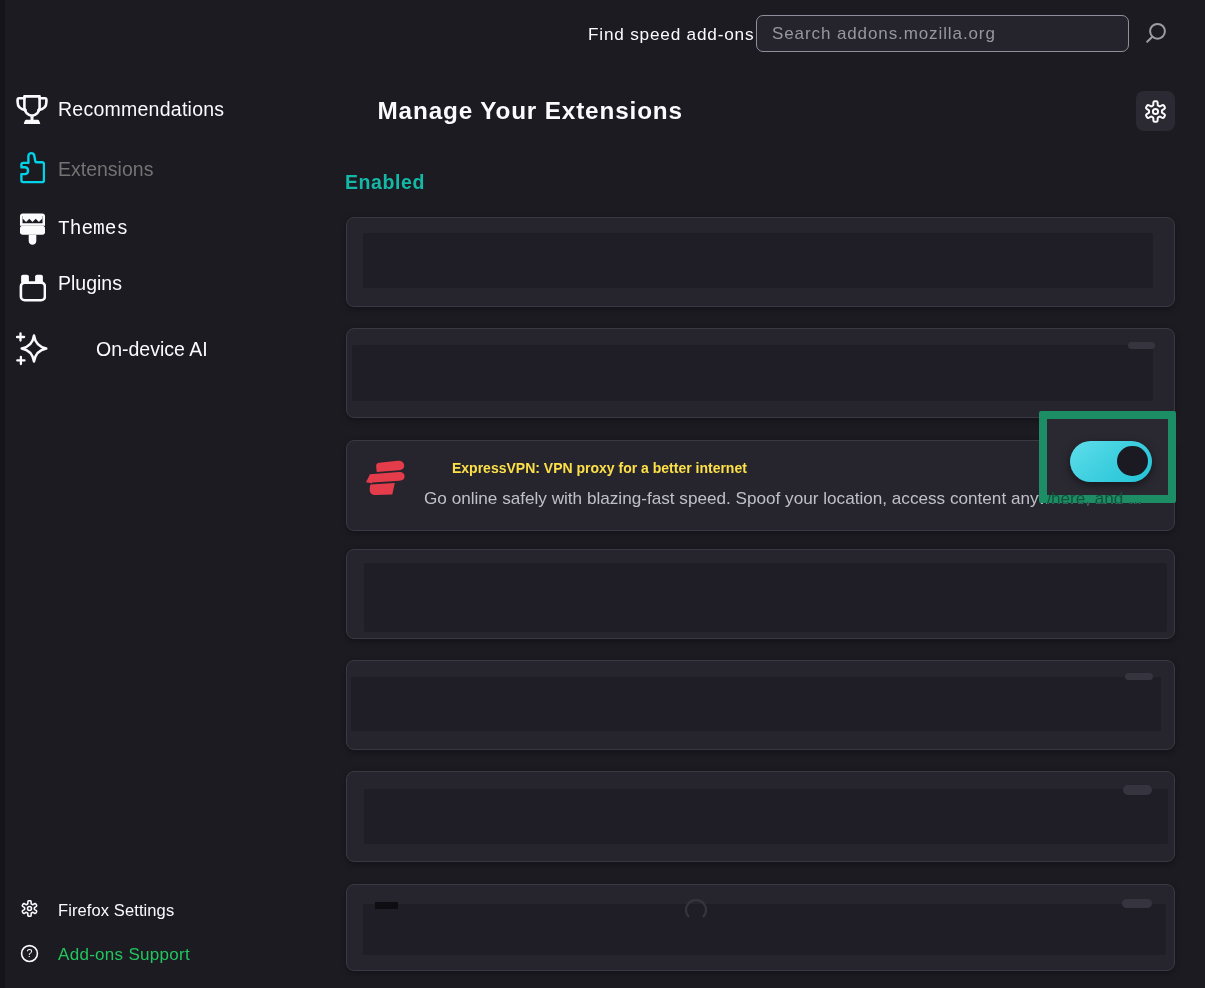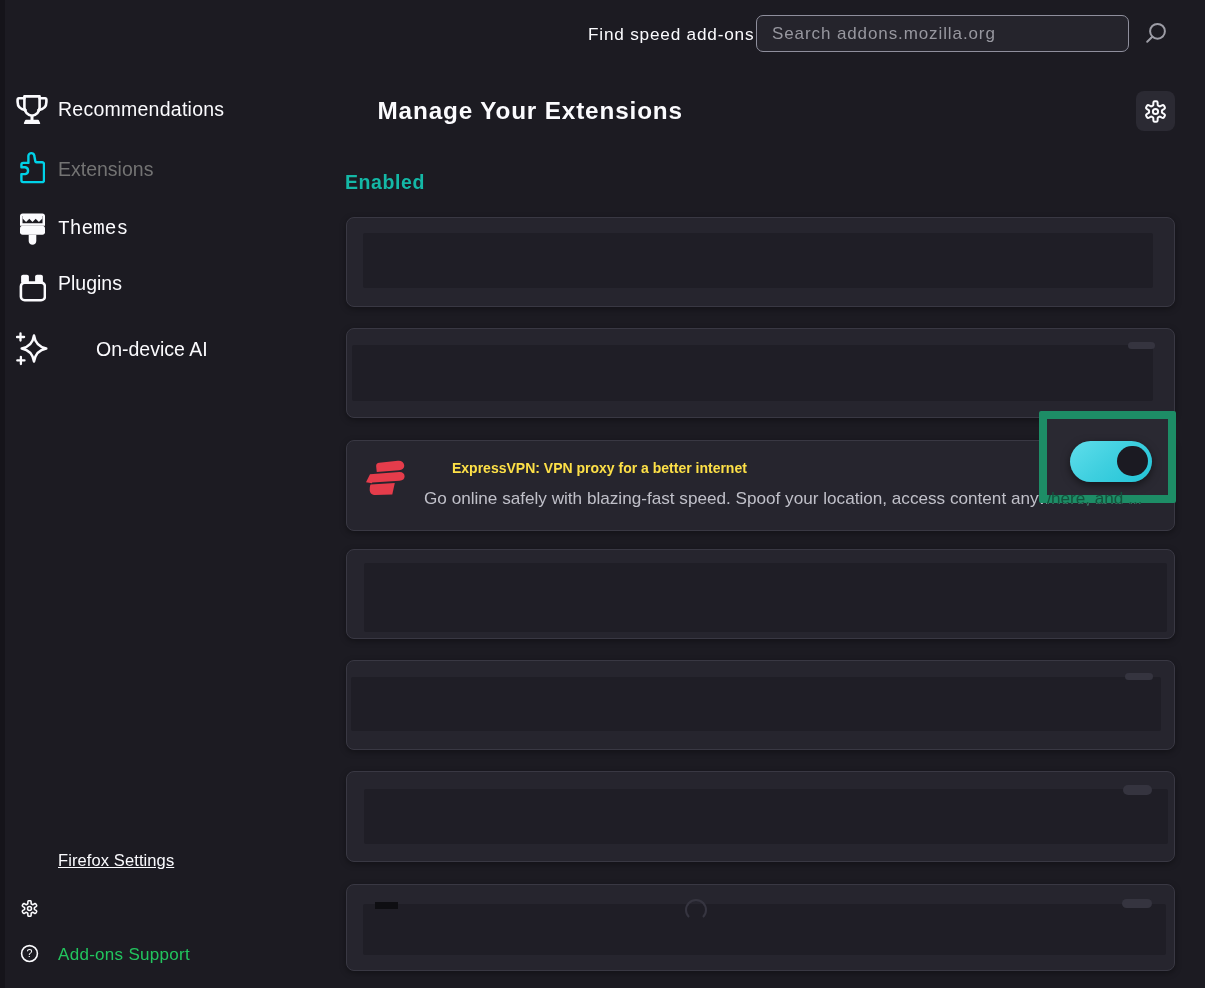--- a/index.html
+++ b/index.html
@@ -58,21 +58,21 @@
 <div class="cat" style="top:100px;letter-spacing:0.25px;">Recommendations</div>
 <div class="cat" style="top:160px;color:#737373;">Extensions</div>
 <div class="cat" style="top:220px;font-family:Liberation Mono, monospace;">Themes</div>
 <div class="cat" style="top:274px;">Plugins</div>
 <div class="cat" style="top:340px;margin-left:38px;">On-device AI</div>
 
 <svg class="abs" style="left:20px;top:899px" width="19" height="19" viewBox="0 0 24 24" fill="none" stroke="#fbfbfe" stroke-width="2" stroke-linejoin="round">
   <path d="M18.15 12.00 L18.15 12.21 L18.15 12.43 L18.15 12.65 L18.18 12.87 L18.29 13.11 L18.61 13.40 L19.28 13.82 L20.17 14.34 L20.79 14.86 L21.03 15.29 L21.05 15.66 L20.97 15.99 L20.84 16.31 L20.69 16.62 L20.53 16.92 L20.35 17.22 L20.16 17.50 L19.94 17.77 L19.69 18.01 L19.36 18.18 L18.87 18.19 L18.11 17.90 L17.21 17.40 L16.52 17.02 L16.11 16.89 L15.84 16.92 L15.64 17.00 L15.45 17.11 L15.26 17.22 L15.08 17.33 L14.89 17.43 L14.70 17.54 L14.52 17.65 L14.34 17.79 L14.18 18.00 L14.09 18.42 L14.07 19.21 L14.06 20.24 L13.92 21.04 L13.67 21.47 L13.36 21.66 L13.03 21.76 L12.69 21.81 L12.34 21.84 L12.00 21.85 L11.66 21.84 L11.31 21.81 L10.97 21.76 L10.64 21.66 L10.33 21.47 L10.08 21.04 L9.94 20.24 L9.93 19.21 L9.91 18.42 L9.82 18.00 L9.66 17.79 L9.48 17.65 L9.30 17.54 L9.11 17.43 L8.93 17.33 L8.74 17.22 L8.55 17.11 L8.36 17.00 L8.16 16.92 L7.89 16.89 L7.48 17.02 L6.79 17.40 L5.89 17.90 L5.13 18.19 L4.64 18.18 L4.31 18.01 L4.06 17.77 L3.84 17.50 L3.65 17.22 L3.47 16.92 L3.31 16.62 L3.16 16.31 L3.03 15.99 L2.95 15.66 L2.97 15.29 L3.21 14.86 L3.83 14.34 L4.72 13.82 L5.39 13.40 L5.71 13.11 L5.82 12.87 L5.85 12.65 L5.85 12.43 L5.85 12.21 L5.85 12.00 L5.85 11.79 L5.85 11.57 L5.85 11.35 L5.82 11.13 L5.71 10.89 L5.39 10.60 L4.72 10.18 L3.83 9.66 L3.21 9.14 L2.97 8.71 L2.95 8.34 L3.03 8.01 L3.16 7.69 L3.31 7.38 L3.47 7.07 L3.65 6.78 L3.84 6.50 L4.06 6.23 L4.31 5.99 L4.64 5.82 L5.13 5.81 L5.89 6.10 L6.79 6.60 L7.48 6.98 L7.89 7.11 L8.16 7.08 L8.36 7.00 L8.55 6.89 L8.74 6.78 L8.92 6.67 L9.11 6.57 L9.30 6.46 L9.48 6.35 L9.66 6.21 L9.82 6.00 L9.91 5.58 L9.93 4.79 L9.94 3.76 L10.08 2.96 L10.33 2.53 L10.64 2.34 L10.97 2.24 L11.31 2.19 L11.66 2.16 L12.00 2.15 L12.34 2.16 L12.69 2.19 L13.03 2.24 L13.36 2.34 L13.67 2.53 L13.92 2.96 L14.06 3.76 L14.07 4.79 L14.09 5.58 L14.18 6.00 L14.34 6.21 L14.52 6.35 L14.70 6.46 L14.89 6.57 L15.08 6.67 L15.26 6.78 L15.45 6.89 L15.64 7.00 L15.84 7.08 L16.11 7.11 L16.52 6.98 L17.21 6.60 L18.11 6.10 L18.87 5.81 L19.36 5.82 L19.69 5.99 L19.94 6.23 L20.16 6.50 L20.35 6.78 L20.53 7.07 L20.69 7.38 L20.84 7.69 L20.97 8.01 L21.05 8.34 L21.03 8.71 L20.79 9.14 L20.17 9.66 L19.28 10.18 L18.61 10.60 L18.29 10.89 L18.18 11.13 L18.15 11.35 L18.15 11.57 L18.15 11.79 Z"></path>
   <circle cx="12" cy="12" r="2.5"></circle>
 </svg>
-<div class="abs" style="left:58px;top:852px;font-size:16.5px;line-height:1;letter-spacing:0.1px;color:#fbfbfe;text-decoration:underline;">Firefox Settings</div>
+<div class="abs" style="left:58px;top:902px;font-size:16.5px;line-height:1;letter-spacing:0.1px;color:#fbfbfe;">Firefox Settings</div>
 <svg class="abs" style="left:20px;top:944px" width="19" height="19" viewBox="0 0 24 24" fill="none">
   <circle cx="12" cy="12" r="10" stroke="#fbfbfe" stroke-width="2"></circle>
   <text x="12" y="16.6" text-anchor="middle" font-size="13.5" font-family="Liberation Sans" fill="#fbfbfe">?</text>
 </svg>
 <div class="abs" style="left:58px;top:945.5px;font-size:17px;line-height:1;letter-spacing:0.3px;color:#22c55e;">Add-ons Support</div>
 
 <div class="abs" style="left:345.5px;top:98.5px;font-size:24.3px;letter-spacing:0.85px;line-height:1;font-weight:bold;color:#fbfbfe;margin-left:32px;">Manage Your Extensions</div>
 <div class="abs" style="left:1136px;top:91px;width:39px;height:40px;background:#2b2a33;border-radius:8px;display:flex;align-items:center;justify-content:center;">
   <svg width="25" height="25" viewBox="0 0 24 24" fill="none" stroke="#fbfbfe" stroke-width="1.9" stroke-linejoin="round">
     <path d="M18.15 12.00 L18.15 12.21 L18.15 12.43 L18.15 12.65 L18.18 12.87 L18.29 13.11 L18.61 13.40 L19.28 13.82 L20.17 14.34 L20.79 14.86 L21.03 15.29 L21.05 15.66 L20.97 15.99 L20.84 16.31 L20.69 16.62 L20.53 16.92 L20.35 17.22 L20.16 17.50 L19.94 17.77 L19.69 18.01 L19.36 18.18 L18.87 18.19 L18.11 17.90 L17.21 17.40 L16.52 17.02 L16.11 16.89 L15.84 16.92 L15.64 17.00 L15.45 17.11 L15.26 17.22 L15.08 17.33 L14.89 17.43 L14.70 17.54 L14.52 17.65 L14.34 17.79 L14.18 18.00 L14.09 18.42 L14.07 19.21 L14.06 20.24 L13.92 21.04 L13.67 21.47 L13.36 21.66 L13.03 21.76 L12.69 21.81 L12.34 21.84 L12.00 21.85 L11.66 21.84 L11.31 21.81 L10.97 21.76 L10.64 21.66 L10.33 21.47 L10.08 21.04 L9.94 20.24 L9.93 19.21 L9.91 18.42 L9.82 18.00 L9.66 17.79 L9.48 17.65 L9.30 17.54 L9.11 17.43 L8.93 17.33 L8.74 17.22 L8.55 17.11 L8.36 17.00 L8.16 16.92 L7.89 16.89 L7.48 17.02 L6.79 17.40 L5.89 17.90 L5.13 18.19 L4.64 18.18 L4.31 18.01 L4.06 17.77 L3.84 17.50 L3.65 17.22 L3.47 16.92 L3.31 16.62 L3.16 16.31 L3.03 15.99 L2.95 15.66 L2.97 15.29 L3.21 14.86 L3.83 14.34 L4.72 13.82 L5.39 13.40 L5.71 13.11 L5.82 12.87 L5.85 12.65 L5.85 12.43 L5.85 12.21 L5.85 12.00 L5.85 11.79 L5.85 11.57 L5.85 11.35 L5.82 11.13 L5.71 10.89 L5.39 10.60 L4.72 10.18 L3.83 9.66 L3.21 9.14 L2.97 8.71 L2.95 8.34 L3.03 8.01 L3.16 7.69 L3.31 7.38 L3.47 7.07 L3.65 6.78 L3.84 6.50 L4.06 6.23 L4.31 5.99 L4.64 5.82 L5.13 5.81 L5.89 6.10 L6.79 6.60 L7.48 6.98 L7.89 7.11 L8.16 7.08 L8.36 7.00 L8.55 6.89 L8.74 6.78 L8.92 6.67 L9.11 6.57 L9.30 6.46 L9.48 6.35 L9.66 6.21 L9.82 6.00 L9.91 5.58 L9.93 4.79 L9.94 3.76 L10.08 2.96 L10.33 2.53 L10.64 2.34 L10.97 2.24 L11.31 2.19 L11.66 2.16 L12.00 2.15 L12.34 2.16 L12.69 2.19 L13.03 2.24 L13.36 2.34 L13.67 2.53 L13.92 2.96 L14.06 3.76 L14.07 4.79 L14.09 5.58 L14.18 6.00 L14.34 6.21 L14.52 6.35 L14.70 6.46 L14.89 6.57 L15.08 6.67 L15.26 6.78 L15.45 6.89 L15.64 7.00 L15.84 7.08 L16.11 7.11 L16.52 6.98 L17.21 6.60 L18.11 6.10 L18.87 5.81 L19.36 5.82 L19.69 5.99 L19.94 6.23 L20.16 6.50 L20.35 6.78 L20.53 7.07 L20.69 7.38 L20.84 7.69 L20.97 8.01 L21.05 8.34 L21.03 8.71 L20.79 9.14 L20.17 9.66 L19.28 10.18 L18.61 10.60 L18.29 10.89 L18.18 11.13 L18.15 11.35 L18.15 11.57 L18.15 11.79 Z"></path>

